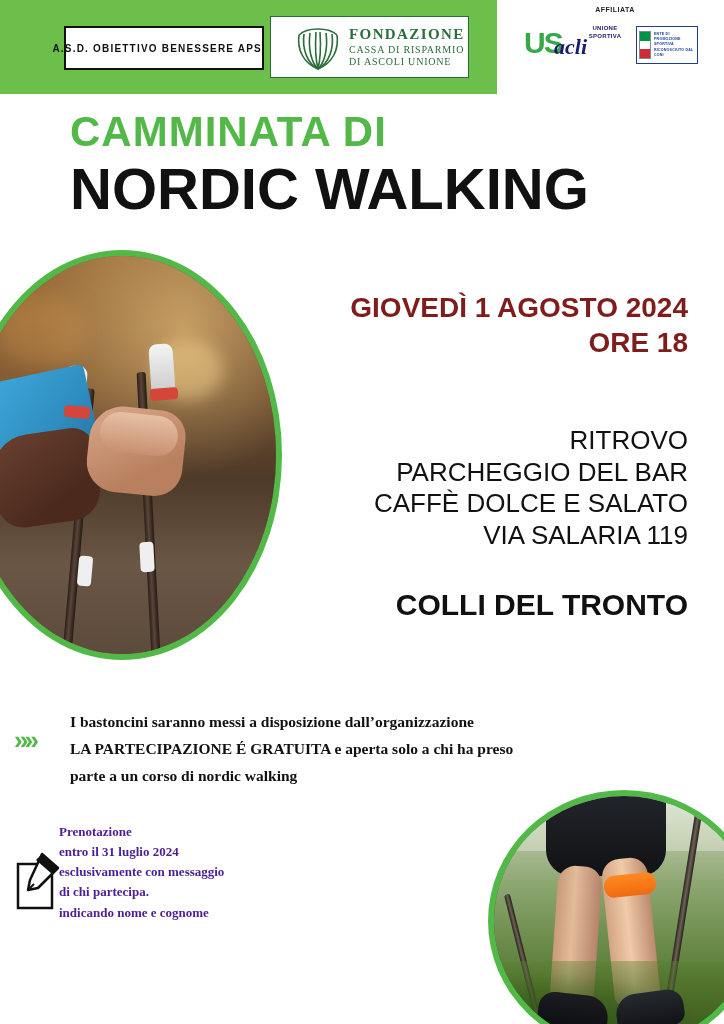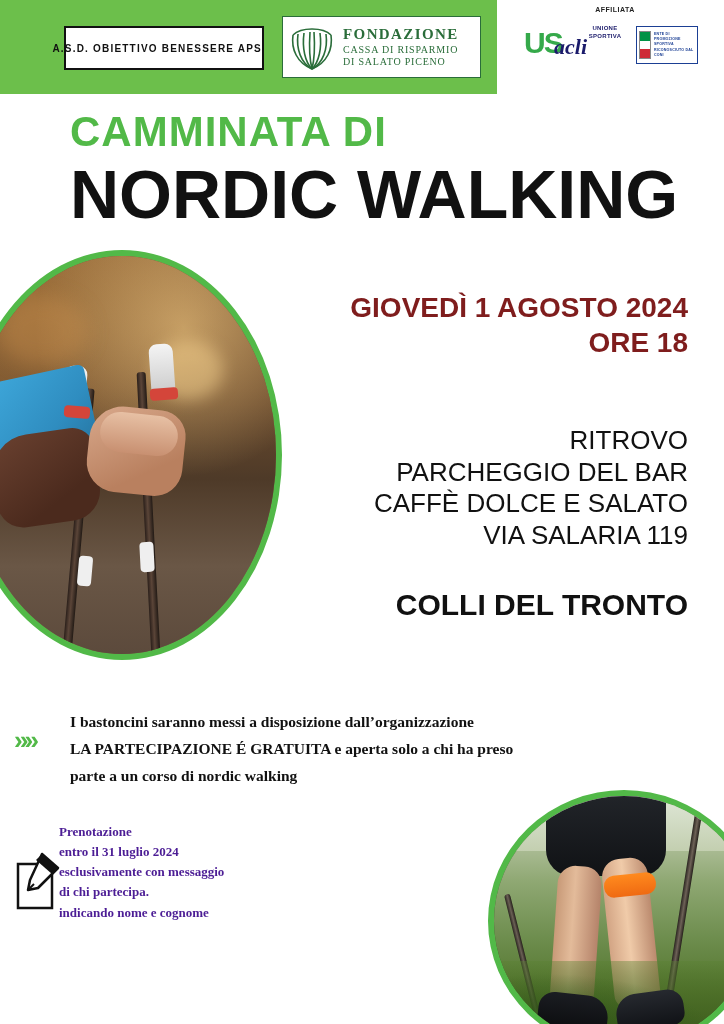--- a/index.html
+++ b/index.html
@@ -57,23 +57,22 @@
   .logo-fondazione {
     position: absolute;
     top: 16px;
     left: 270px;
     width: 199px;
     height: 62px;
     background: #ffffff;
     border: 1px solid #2a6d3a;
     display: flex;
     align-items: center;
-    padding-left: 4px;
+    padding-left: 22px;
     box-sizing: border-box;
-    margin-left: 12px;
   }
   .fond-shell {
     width: 50px;
     height: 48px;
     flex: 0 0 auto;
     position: relative;
   }
   .fond-shell svg { display: block; }
   .fond-words {
     margin-left: 6px;
@@ -179,21 +178,21 @@
     font-size: 42px;
     font-weight: bold;
     letter-spacing: 1px;
     color: #52b948;
     font-family: "Liberation Sans", sans-serif;
   }
   .title-big {
     position: absolute;
     top: 155px;
     left: 70px;
-    font-size: 68px;
+    font-size: 58px;
     font-weight: bold;
     letter-spacing: 0px;
     color: #111111;
     font-family: "Liberation Sans", sans-serif;
     white-space: nowrap;
   }
 
   
   .photo-left-wrap {
     position: absolute;
@@ -513,21 +512,21 @@
           <path d="M25 46 C32 39 35 25 33 10"></path>
           <path d="M25 46 C36 40 41 26 39 11"></path>
           <path d="M25 46 C40 40 46 26 44 12"></path>
           <path d="M6 12 C14 4 36 4 44 12"></path>
         </g>
       </svg>
     </div>
     <div class="fond-words">
       <div class="l1">FONDAZIONE</div>
       <div class="l2">CASSA DI RISPARMIO</div>
-      <div class="l3">DI SALATO PICENO</div>
+      <div class="l3">DI ASCOLI UNIONE</div>
     </div>
   </div>
 
   <div class="affiliata-label">AFFILIATA</div>
   <div class="logo-usacli">
     <span class="usacli-mark">US</span>
     <span class="usacli-sup">UNIONE SPORTIVA</span>
     <span class="usacli-word">acli</span>
   </div>
 

